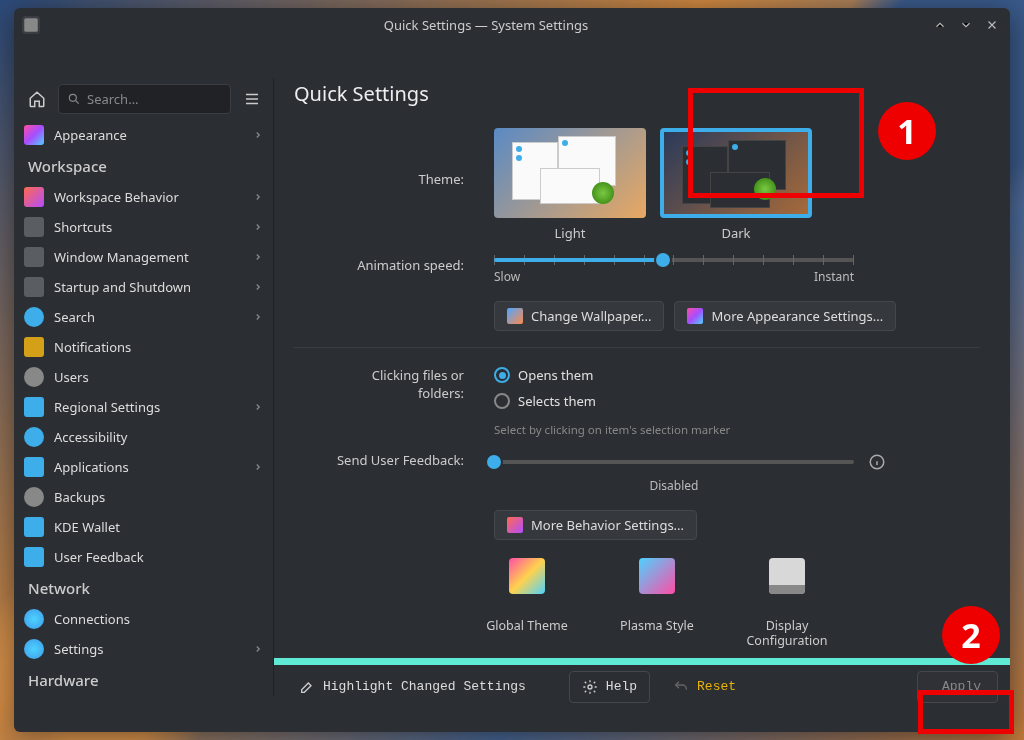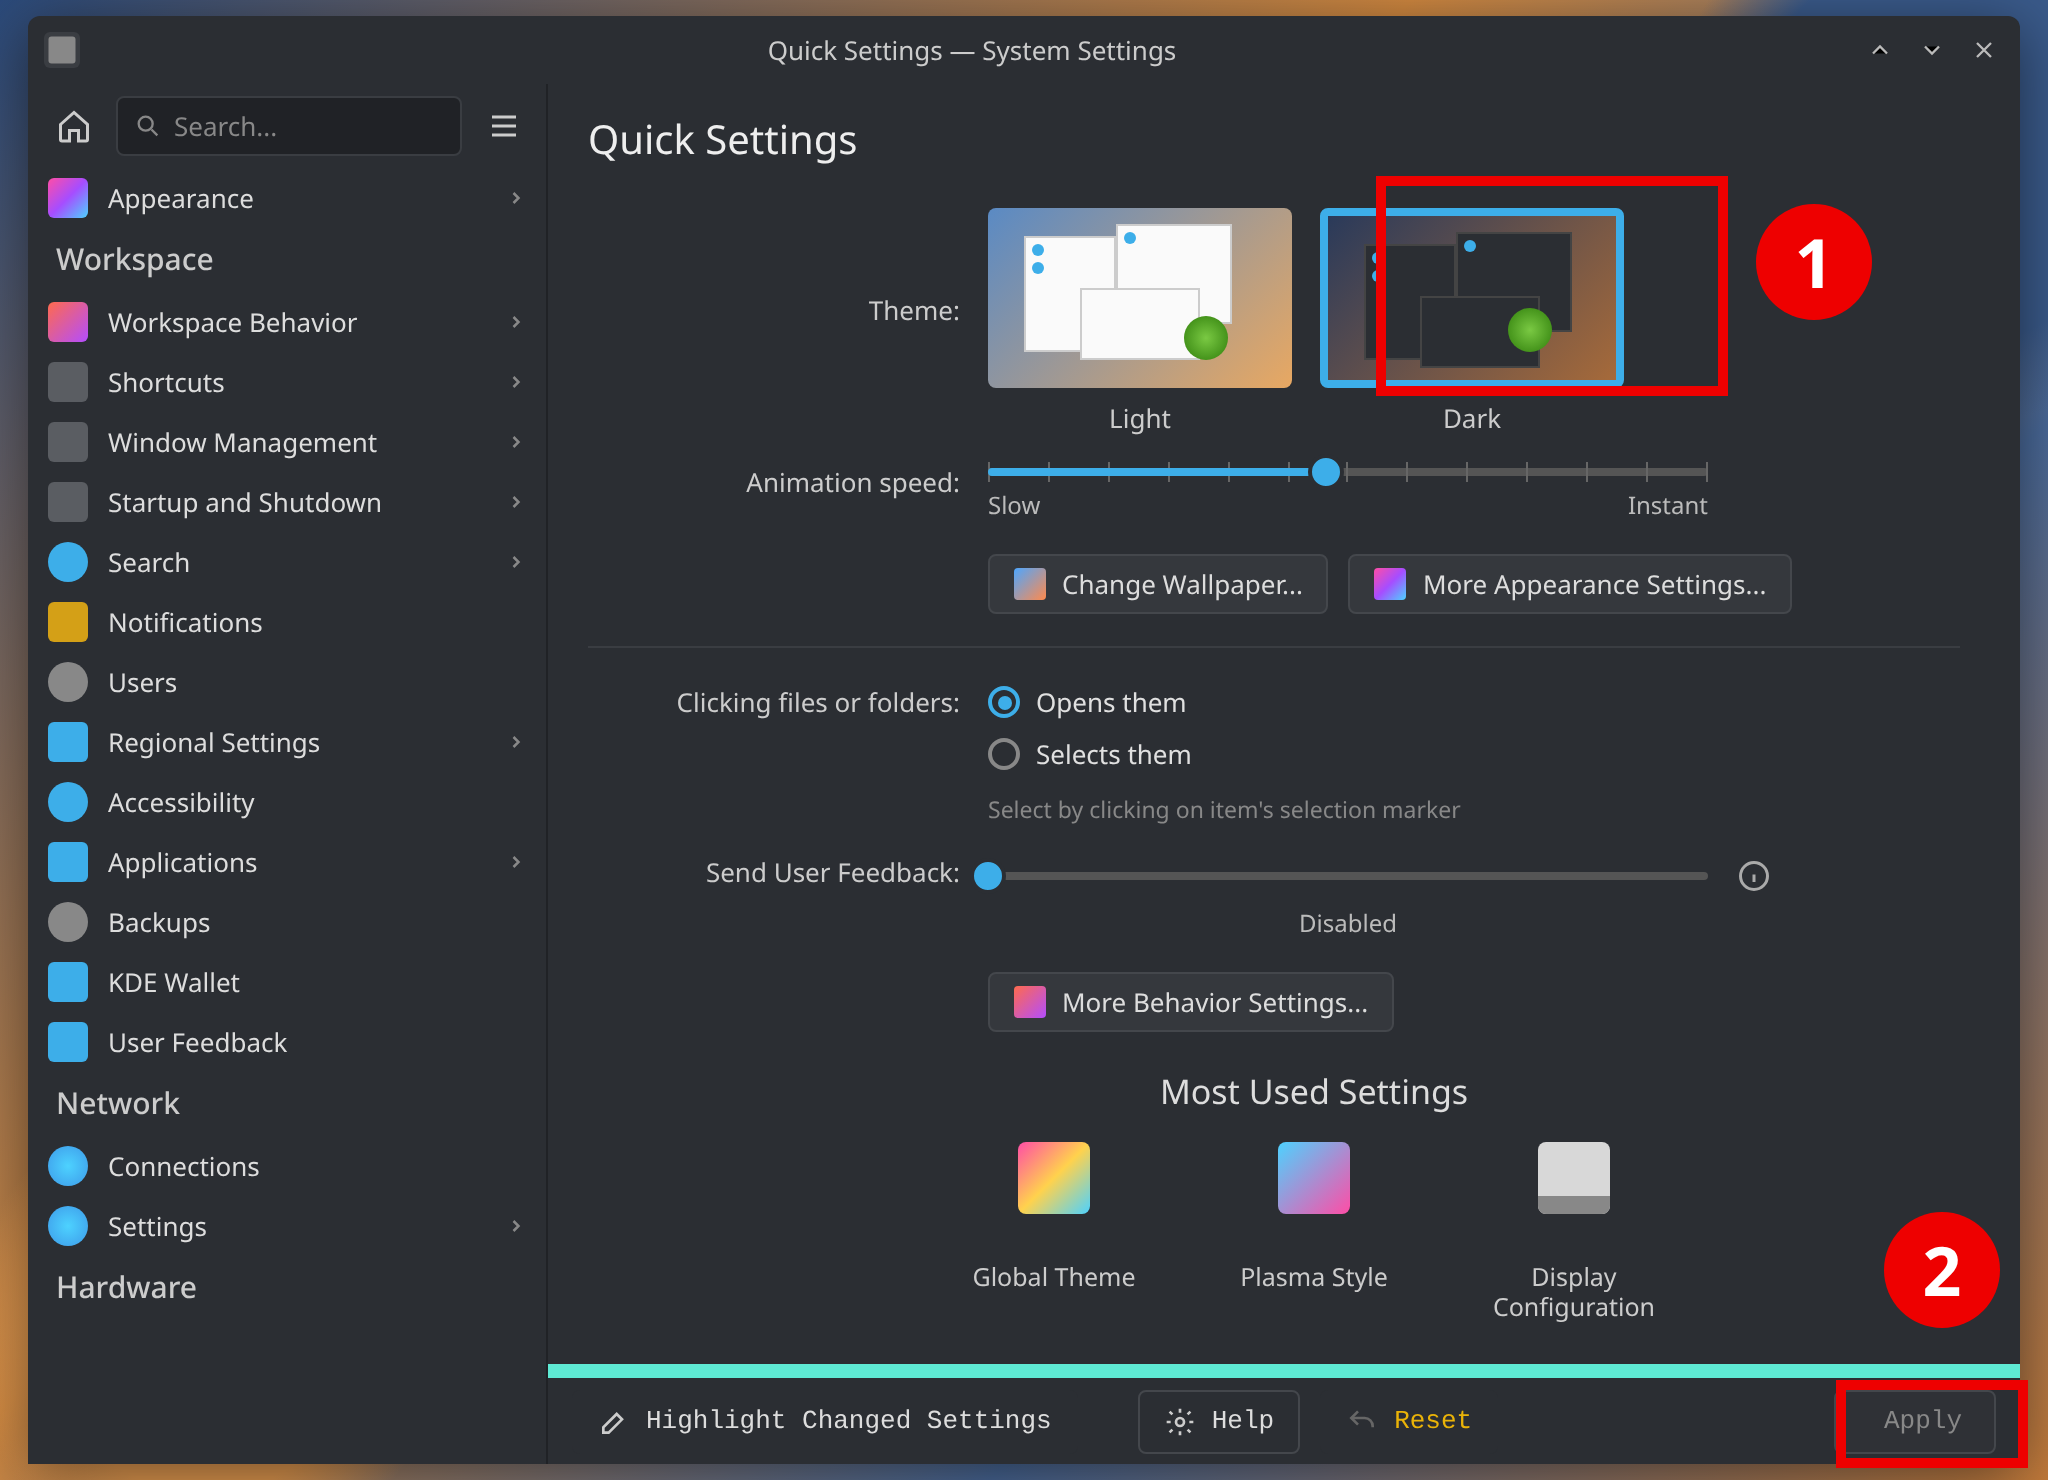--- a/index.html
+++ b/index.html
@@ -11,21 +11,21 @@
   
   .window { position: absolute; left: 14px; top: 8px; right: 14px; bottom: 8px; background: #2b2e33; border-radius: 6px; display: flex; flex-direction: column; box-shadow: 0 6px 30px rgba(0,0,0,.5); }
   
   
   .titlebar { height: 34px; display: flex; align-items: center; padding: 0 8px; color: #ccc; font-size: 13px; }
   .titlebar .tb-icon { width: 18px; height: 18px; background: #3a3d42; border-radius: 3px; margin-right: 8px; display:flex; align-items:center; justify-content:center; }
   .titlebar .title { flex: 1; text-align: center; }
   .titlebar .winbtn { width: 20px; height: 20px; margin-left: 6px; display:flex; align-items:center; justify-content:center; color:#bbb; cursor:pointer; }
   .titlebar .winbtn svg { width:14px; height:14px; }
   
-  .body { flex:1; display:flex; min-height:0; }
+  .body { flex:1; display:flex; min-height:0;align-items:center; }
   
   
   .sidebar { width: 260px; background: #2b2e33; display:flex; flex-direction:column; border-right: 1px solid #202226; }
   .sb-top { display:flex; align-items:center; padding: 6px 6px 6px 8px; gap:6px; }
   .homebtn { width:30px; height:30px; display:flex; align-items:center; justify-content:center; color:#ccc; border:1px solid transparent; border-radius:4px; cursor:pointer; }
   .homebtn svg { width:18px; height:18px; }
   .search { flex:1; height:30px; background:#202226; border:1px solid #3a3d42; border-radius:4px; display:flex; align-items:center; padding:0 8px; color:#888; }
   .search svg { width:14px; height:14px; margin-right:6px; }
   .hamburger { width:30px; height:30px; display:flex; align-items:center; justify-content:center; color:#ccc; cursor:pointer; }
   .hamburger svg { width:18px; height:18px; }
@@ -40,21 +40,21 @@
   .sb-icon { width:20px; height:20px; margin-right:10px; border-radius:3px; display:flex; align-items:center; justify-content:center; flex-shrink:0; }
   .chev { margin-left:auto; color:#888; }
   .chev svg { width:10px; height:10px; }
   
   
   .content { flex:1; display:flex; flex-direction:column; background:#2b2e33; min-width:0; }
   .content-head { padding: 14px 20px 10px 20px; font-size: 20px; color:#eee; border-bottom: 1px solid transparent; }
   .content-scroll { flex:1; overflow-y:auto; padding: 10px 30px 10px 60px; }
   
   .row { display:flex; align-items:center; margin-bottom:16px; }
-  .row-label { width: 160px; text-align:right; padding-right:14px; color:#ccc; }
+  .row-label { width: 160px; text-align:right; padding-right:30px; color:#ccc; }
   .row-body { flex:1; display:flex; align-items:center; flex-wrap:wrap; gap:10px; }
   
   .theme-thumb-wrap { display:flex; gap:14px; }
   .theme-card { display:flex; flex-direction:column; align-items:center; gap:6px; }
   .thumb { width:152px; height:90px; border-radius:4px; position:relative; overflow:hidden; cursor:pointer; }
   .thumb.light { background: linear-gradient(135deg,#5a8ac4 0%, #e8a862 100%); }
   .thumb.dark { background: linear-gradient(135deg,#2a3a5a 0%, #a66a3a 100%); border:4px solid #3daee9; }
   .thumb .mini { position:absolute; background:#f4f4f4; border:1px solid #ccc; }
   .thumb.light .mini { background:#fafafa; }
   .thumb.dark .mini { background:#2b2e33; border-color:#444; }
@@ -411,21 +411,20 @@
           <div class="row-label"></div>
           <div class="row-body">
             <div class="btn">
               <span class="bicon bh-btn-icon"></span>
               <span>More Behavior Settings...</span>
             </div>
           </div>
         </div>
 
         <div class="most-used">
-          <h3>Most Used Settings</h3>
           <div class="mu-row" id="mu-row">
               <div class="mu-item">
                 <div class="mu-icon mu-gt" style="position: relative; overflow: hidden;"></div>
                 <div class="mu-label">Global Theme</div>
               </div>
               <div class="mu-item">
                 <div class="mu-icon mu-ps" style="position: relative; overflow: hidden;"></div>
                 <div class="mu-label">Plasma Style</div>
               </div>
               <div class="mu-item">

